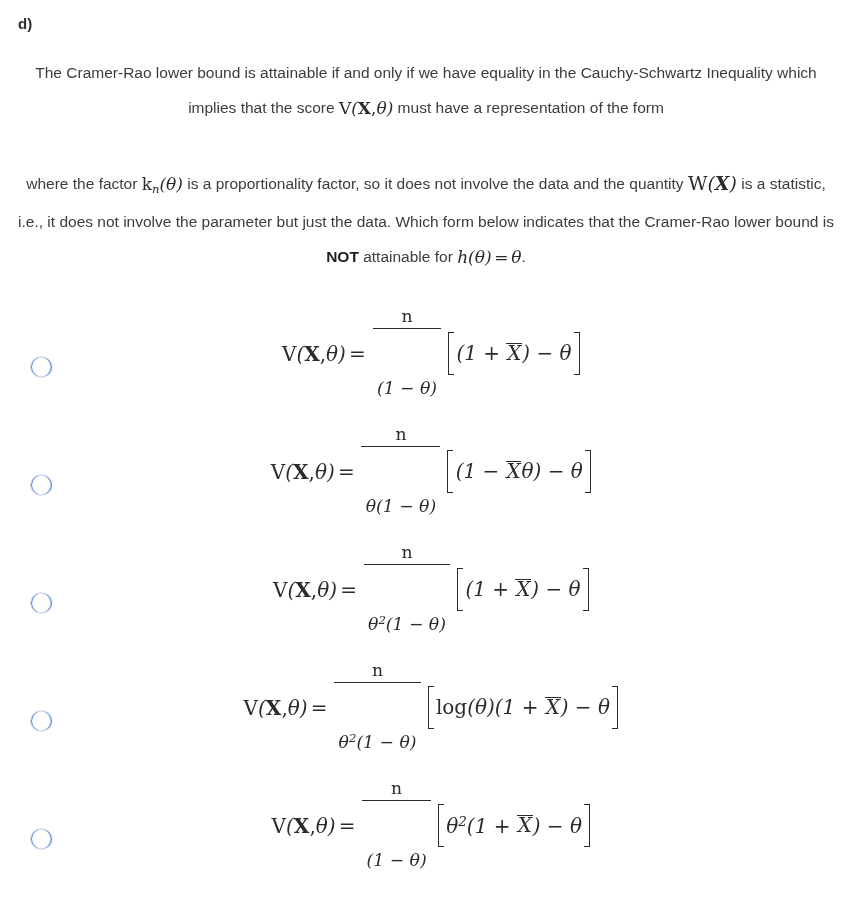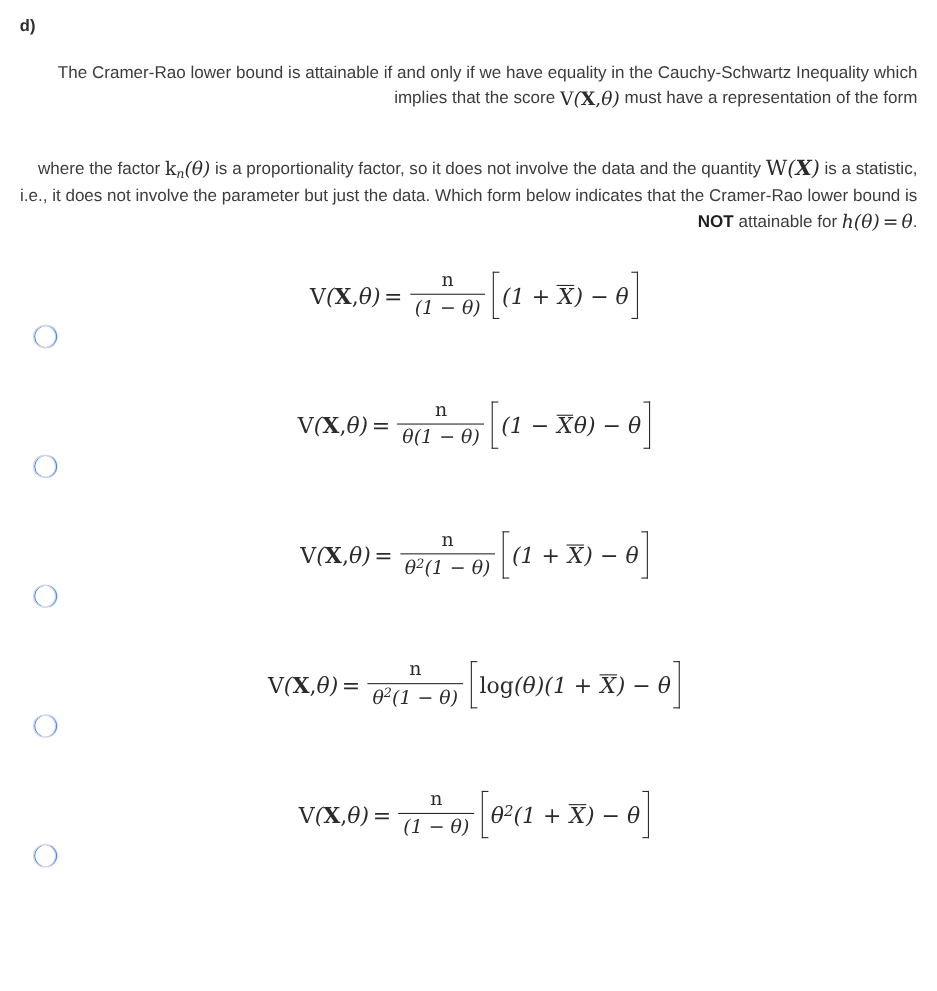--- a/index.html
+++ b/index.html
@@ -29,24 +29,24 @@
   }
   .q-label {
     font-weight: bold;
     font-size: 15px;
     color: #2e2e2e;
     line-height: 20px;
     margin: 0 0 22px 0;
   }
   .para {
     font-size: 15.5px;
-    line-height: 22px;
+    line-height: 34px;
     color: #3c3c3c;
     margin: 0;
-    text-align: right;
+    text-align: center;
   }
   .para.second {
     margin-top: 2px;
   }
   .bold {
     font-weight: bold;
     color: #1f1f1f;
   }
 
   
@@ -123,20 +123,21 @@
     padding: 0 0.25em 1px 0.25em;
     border-bottom: 1.2px solid #2b2b2b;
     font-size: 0.86em;
     line-height: 1.25;
   }
   .frac .den {
     display: block;
     padding: 1px 0.25em 0 0.25em;
     font-size: 0.86em;
     line-height: 1.3;
+    margin-top: 47px;
   }
 
   
   .brk {
     display: inline-block;
     vertical-align: middle;
     font-size: 1em;
     position: relative;
     top: -0.1em;
     margin-left: 0.16em;

